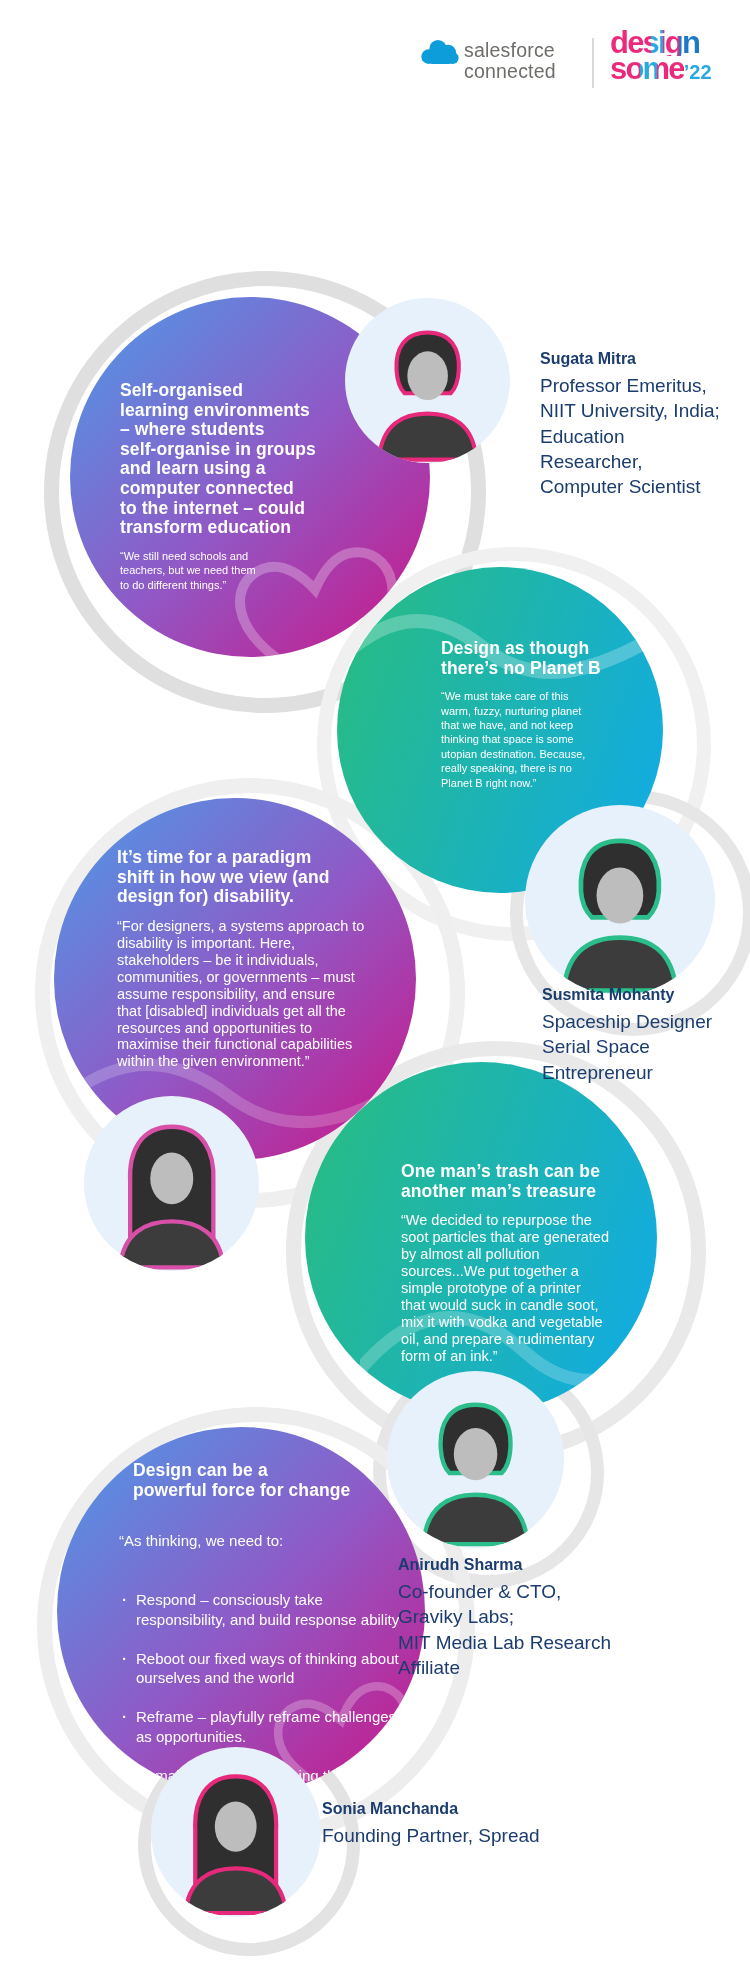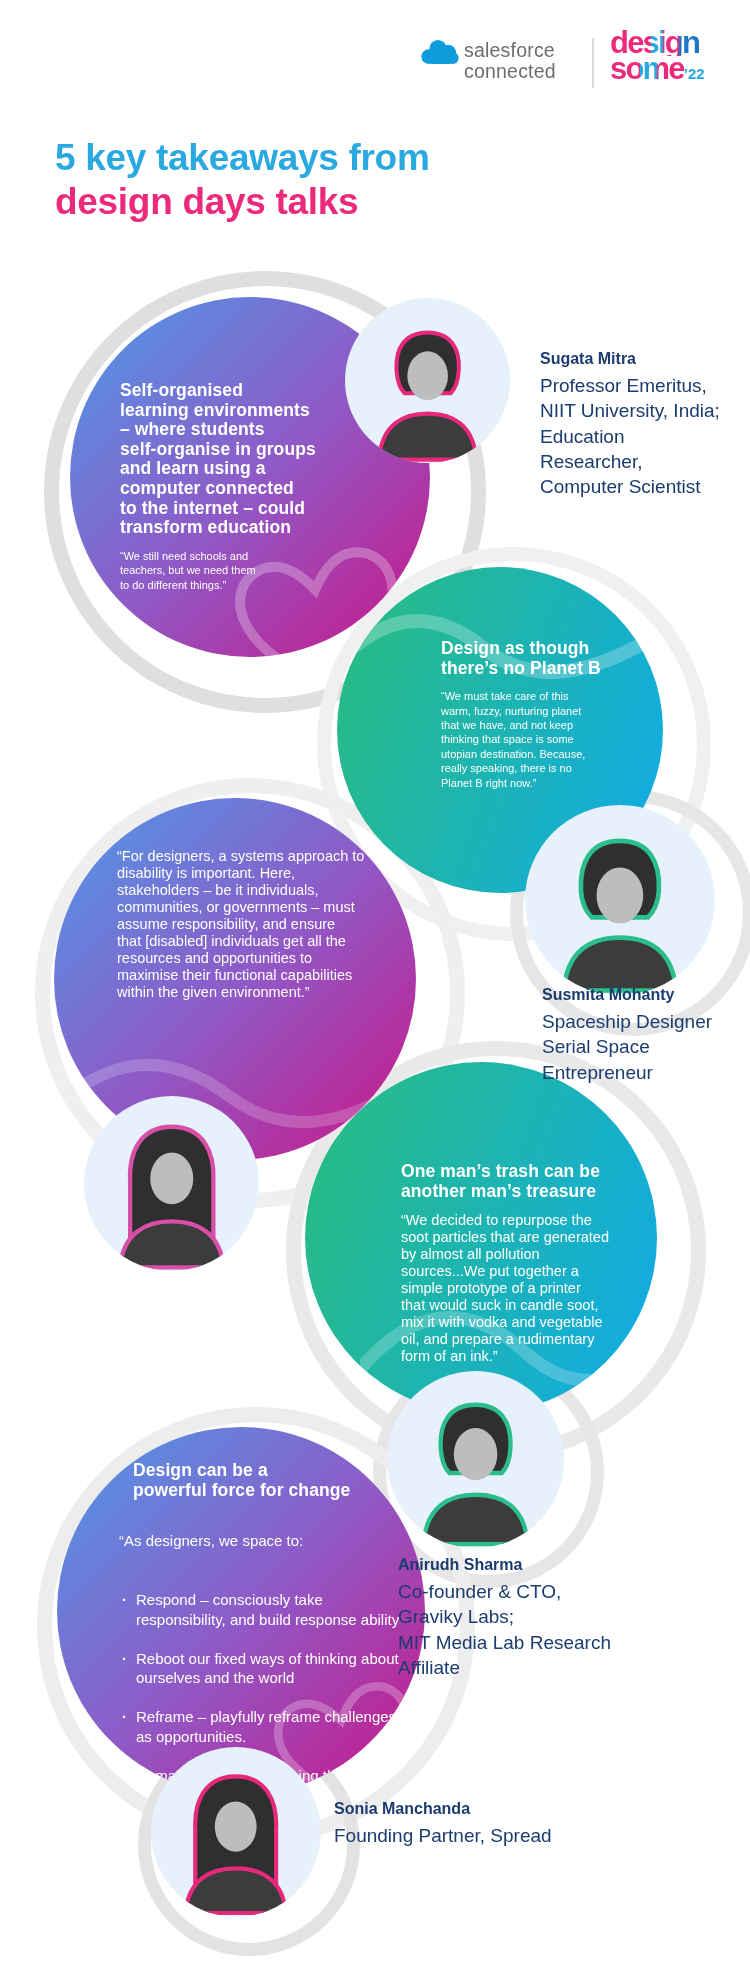--- a/index.html
+++ b/index.html
@@ -7,21 +7,21 @@
         font-family:"Liberation Sans",sans-serif;}
 
   
   .header{position:absolute;left:0;top:0;width:750px;height:110px;}
   .sf-cloud{position:absolute;left:420px;top:38px;width:40px;height:28px;}
   .brand{position:absolute;left:464px;top:40px;font-size:19.5px;line-height:1.1;color:#6F6D6A;letter-spacing:.2px;}
   .hdr-divider{position:absolute;left:592px;top:38px;width:2px;height:50px;background:#D9D9D9;}
   .dd-logo{position:absolute;left:610px;top:30px;font-weight:700;font-size:31px;line-height:.84;letter-spacing:-1.8px;}
   .dd-line{display:inline-block;color:#EC2A7B;background:linear-gradient(90deg,#EC2A7B 0%,#EC2A7B 46%,#2AA9E1 46%,#2AA9E1 60%,#EC2A7B 60%,#EC2A7B 78%,#1E78C8 78%,#1E78C8 100%);-webkit-background-clip:text;background-clip:text;-webkit-text-fill-color:transparent;}
   .dd-line2{display:inline-block;color:#EC2A7B;background:linear-gradient(90deg,#EC2A7B 0%,#EC2A7B 40%,#2AA9E1 40%,#2AA9E1 64%,#EC2A7B 64%,#EC2A7B 100%);-webkit-background-clip:text;background-clip:text;-webkit-text-fill-color:transparent;}
-  .dd-year{color:#2AA9E1;font-size:15px;letter-spacing:0;font-weight:700;vertical-align:baseline;}
+  .dd-year{color:#2AA9E1;font-size:20px;letter-spacing:0;font-weight:700;vertical-align:baseline;}
 
   
   .main-title{position:absolute;left:55px;top:136px;font-weight:700;font-size:37px;line-height:1.2;letter-spacing:-.3px;}
   .main-title .l1{color:#2AA9E1;}
   .main-title .l2{color:#EC2A7B;}
 
   
   .ring{position:absolute;border-radius:50%;z-index:1;background:transparent;border-style:solid;}
   .photo-ring{position:absolute;border-radius:50%;z-index:1;background:transparent;border-style:solid;}
   .bubble{position:absolute;border-radius:50%;overflow:hidden;color:#fff;z-index:2;}
@@ -64,24 +64,20 @@
       <div>salesforce</div>
       <div>connected</div>
     </div>
     <div class="hdr-divider"></div>
     <div class="dd-logo">
       <span class="dd-line">design</span><br>
       <span class="dd-line2">some</span><span class="dd-year">’22</span>
     </div>
   </div>
 
-  <div class="main-title">
-    <div class="l1">5 key takeaways from</div>
-    <div class="l2">design days talks</div>
-  </div>
 
   <div class="ring" style="left:44px;top:271px;width:412px;height:412px;border-width:15px;border-color:#DFDFDF;"></div>
   <div class="bubble grad-bp" id="t1" style="left:70px;top:297px;width:360px;height:360px;">
     <svg class="decor" style="left:150px;top:228px;width:200px;height:185px;transform:rotate(-10deg);" viewBox="0 0 120 110">
       <path d="M60 100 C30 78 14 60 14 42 C14 28 24 20 35 20 C44 20 52 26 60 38 C68 26 76 20 85 20 C96 20 106 28 106 42 C106 60 90 78 60 100 Z" fill="none" stroke="rgba(255,255,255,.27)" stroke-width="6"></path>
     </svg>
     <div class="btext" style="left:50px;top:84px;width:285px;">
       <div class="b-title">Self-organised
 learning environments
 – where students
@@ -140,20 +136,23 @@
     <div class="role">Spaceship Designer
 Serial Space Entrepreneur</div>
   </div>
 
   <div class="ring" style="left:35px;top:778px;width:400px;height:400px;border-width:15px;border-color:#EFEFEF;"></div>
   <div class="bubble grad-bp" id="t3" style="left:54px;top:798px;width:362px;height:362px;">
     <svg class="decor" style="left:0px;top:228px;width:362px;height:120px;" viewBox="0 0 362 120">
       <path d="M-15 95 C55 25 115 25 175 70 C235 115 300 100 380 40" fill="none" stroke="rgba(255,255,255,.2)" stroke-width="12"></path>
     </svg>
     <div class="btext" style="left:63px;top:50px;width:286px;">
+      <div class="b-title">It’s time for a paradigm
+shift in how we view (and
+design for) disability.</div>
       <div class="b-quote">“For designers, a systems approach to
 disability is important. Here,
 stakeholders – be it individuals,
 communities, or governments – must
 assume responsibility, and ensure
 that [disabled] individuals get all the
 resources and opportunities to
 maximise their functional capabilities
 within the given environment.”</div>
     </div>
@@ -201,21 +200,21 @@
 
   <div class="ring" style="left:37px;top:1407px;width:408px;height:408px;border-width:15px;border-color:#EDEDED;"></div>
   <div class="bubble grad-bp" id="t5" style="left:57px;top:1427px;width:368px;height:368px;">
     <svg class="decor" style="left:205px;top:238px;width:170px;height:158px;transform:rotate(-14deg);" viewBox="0 0 120 110">
       <path d="M60 100 C30 78 14 60 14 42 C14 28 24 20 35 20 C44 20 52 26 60 38 C68 26 76 20 85 20 C96 20 106 28 106 42 C106 60 90 78 60 100 Z" fill="none" stroke="rgba(255,255,255,.25)" stroke-width="6"></path>
     </svg>
     <div class="btext" style="left:62px;top:34px;width:300px;">
       <div class="b-title" style="margin-left:14px;">Design can be a
 powerful force for change</div>
       <div class="b-quote">
-        <div>“As designers, we space to:</div>
+        <div>“As thinking, we need to:</div>
         <ul class="bullets">
           <li>Respond – consciously take
 responsibility, and build response ability</li>
           <li>Reboot our fixed ways of thinking about
 ourselves and the world</li>
           <li>Reframe – playfully reframe challenges
 as opportunities.</li>
           <li>Remake – Make something that makes
 change visible</li>
           
@@ -225,18 +224,18 @@
     </div>
   </div>
   <div class="photo-ring" style="left:138px;top:1734px;width:196px;height:196px;border-width:13px;border-color:#E3E3E3;"></div>
   <div class="photo" style="left:151px;top:1747px;width:170px;height:170px;">
     <svg viewBox="0 0 100 104">
       <path d="M50 6 C28 6 20 24 21 44 L21 88 L79 88 L79 44 C80 24 72 6 50 6 Z" fill="#2f2f2f" stroke="#E6297B" stroke-width="3"></path>
       <ellipse cx="50" cy="42" rx="15" ry="18" fill="#bdbdbd"></ellipse>
       <path d="M14 104 C16 80 32 72 50 72 C68 72 84 80 86 104 Z" fill="#3c3c3c" stroke="#E6297B" stroke-width="3"></path>
     </svg>
   </div>
-  <div class="speaker" style="left:334px;top:1800px;width:230px;">
+  <div class="speaker" style="left:322px;top:1800px;width:230px;">
     <div class="name">Sonia Manchanda</div>
     <div class="role">Founding Partner, Spread</div>
   </div>
 
 </div>
 
 </body></html>

